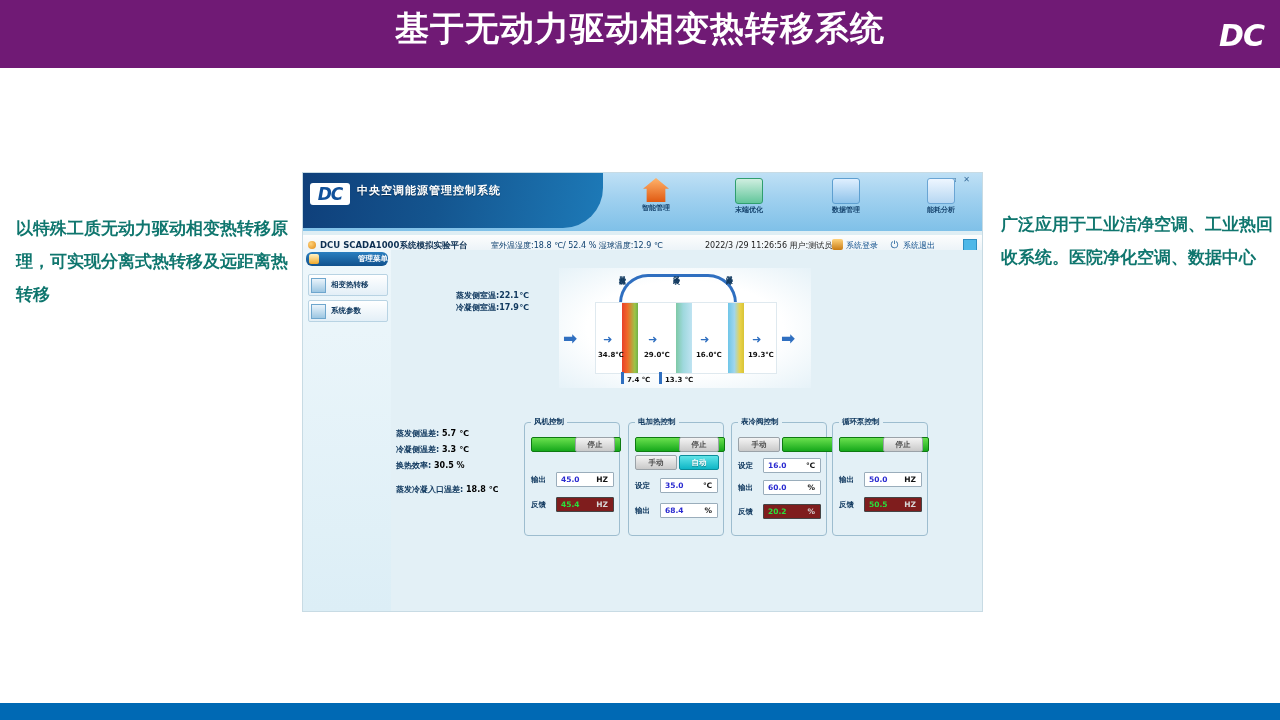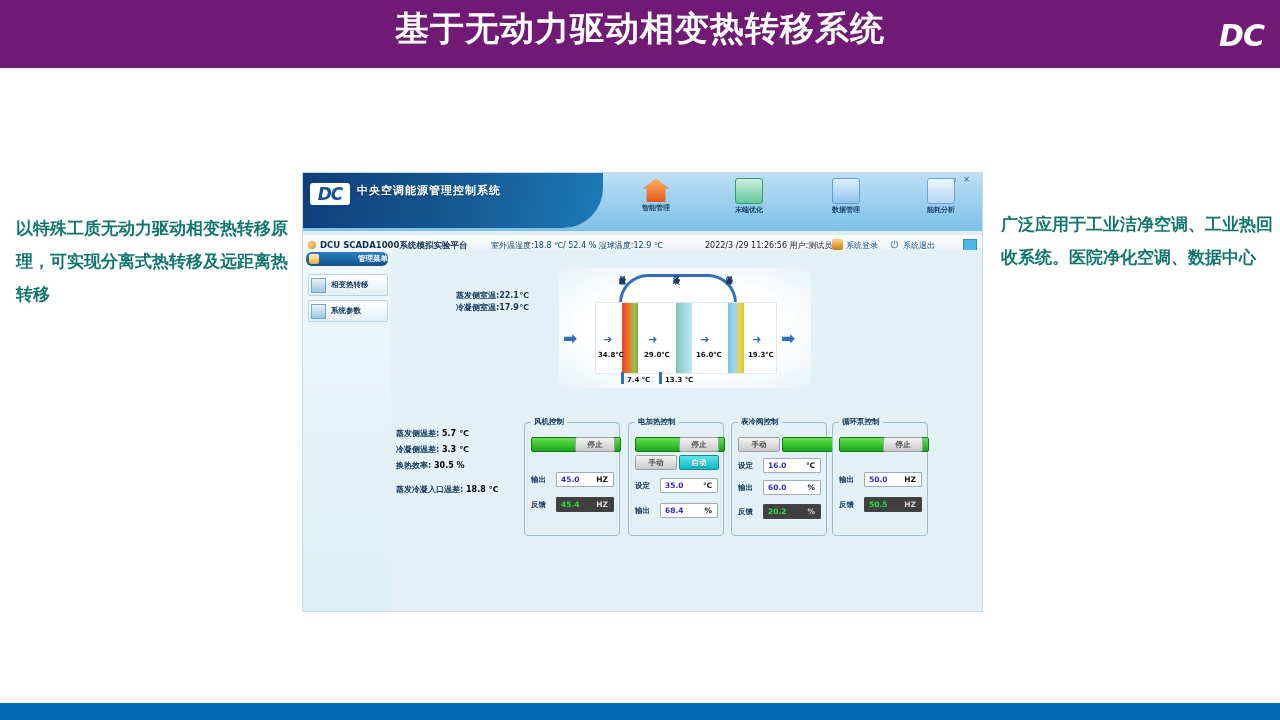--- a/index.html
+++ b/index.html
@@ -171,21 +171,21 @@
   .btn.on{background:linear-gradient(180deg,#6ae04e,#15a81b);border-color:#0e7a12;padding-left:48px;}
   .btn.auto{background:linear-gradient(180deg,#5fe4e8,#0fb6c6);border-color:#0b8d9b;}
   .btn.off{background:linear-gradient(180deg,#f4f4f4,#c9c9c9);color:#4b4b4b;
     border-color:#9aa2a8;text-shadow:none;}
   .fld-lbl{position:absolute;font-size:7.5px;color:#123a60;font-weight:bold;}
   .fld{
     position:absolute;height:13px;border:1px solid #9aadbb;background:#ffffff;border-radius:1px;
   }
   .fld .num{position:absolute;left:4px;top:2px;font-size:7.5px;color:#2a2ad0;font-weight:bold;}
   .fld .unit{position:absolute;right:5px;top:2px;font-size:7.5px;color:#111;font-weight:bold;}
-  .fld.dark{background:#404040;border-color:#444;}
+  .fld.dark{background:#7f1d1d;border-color:#444;}
   .fld.dark .num{color:#28e03c;}
   .fld.dark .unit{color:#d8d8d8;}
 </style>
 </head>
 <body>
 
 <div class="slide-header">
   <div class="slide-title">基于无动力驱动相变热转移系统</div>
   <div class="brand-logo">
     <span class="brand-dc">DC</span>

